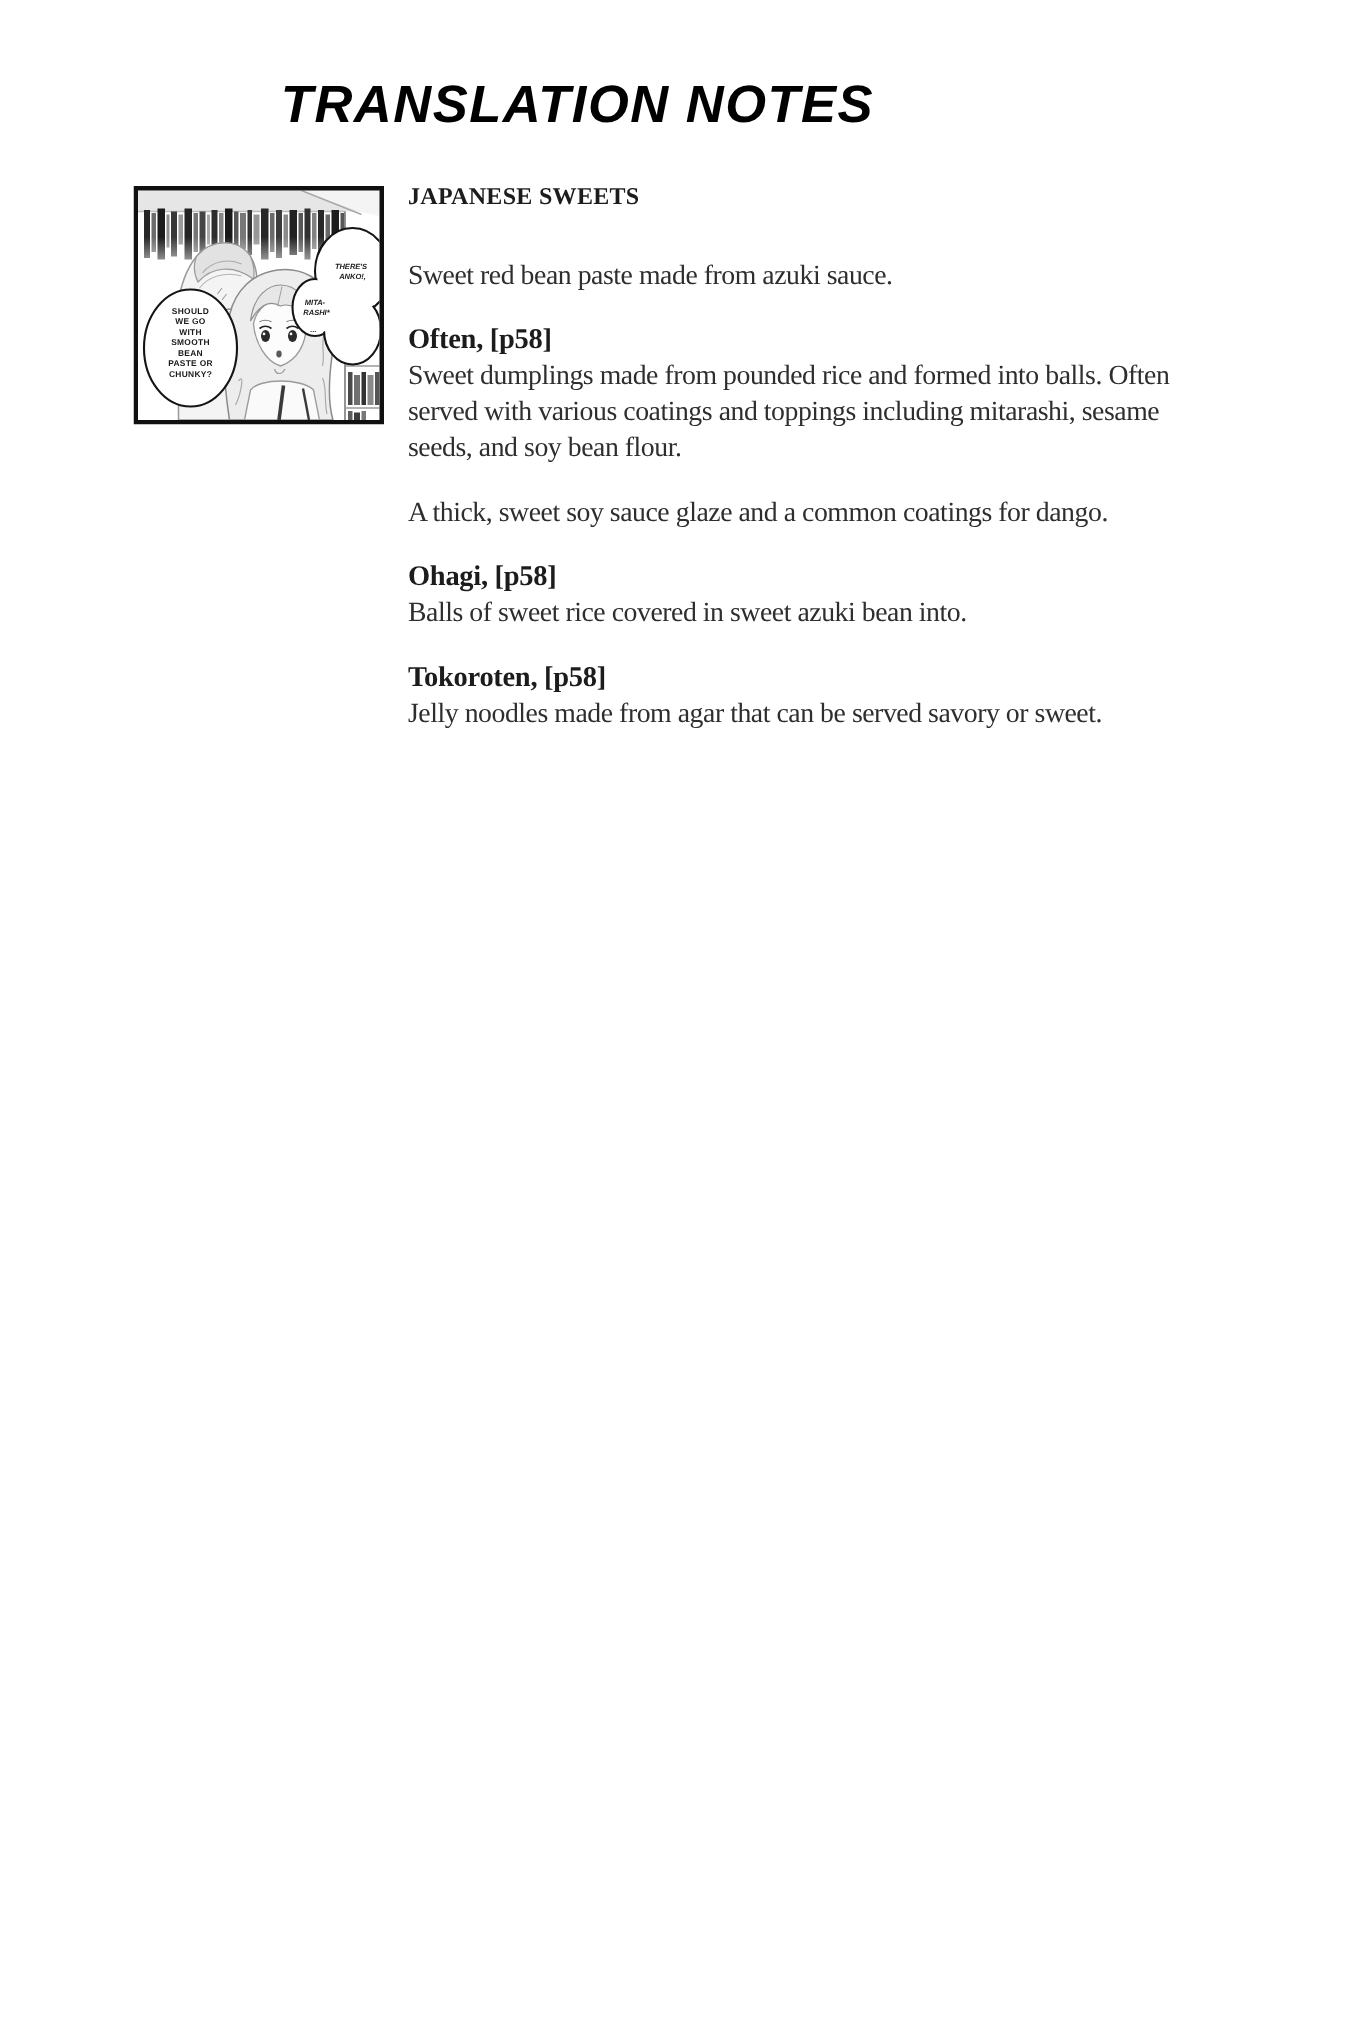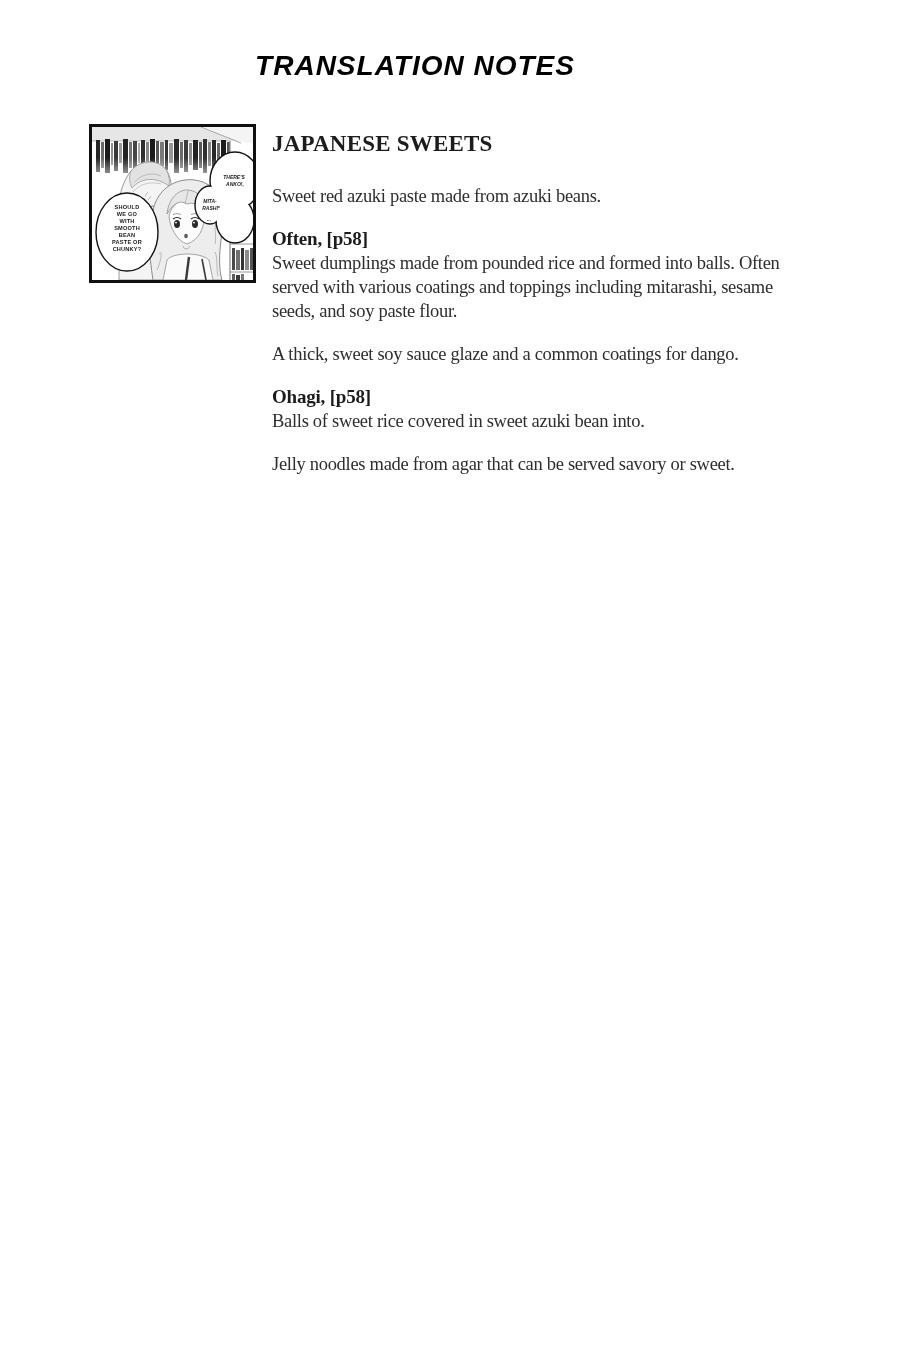--- a/index.html
+++ b/index.html
@@ -11,51 +11,51 @@
     position: relative;
     width: 900px;
     height: 1350px;
     background: #ffffff;
     overflow: hidden;
     font-family: "Liberation Serif", serif;
   }
   .page-title {
     position: absolute;
     top: 50px;
-    left: 415px;
+    left: 385px;
     transform: translateX(-50%);
     white-space: nowrap;
     font-family: "Liberation Sans", sans-serif;
     font-weight: bold;
     font-style: italic;
-    font-size: 28px;
+    font-size: 35px;
     letter-spacing: 1px;
     color: #000000;
   }
   .manga-panel {
     position: absolute;
     top: 124px;
     left: 89px;
     width: 167px;
     height: 159px;
   }
   .manga-panel svg { display: block; }
   .content {
     position: absolute;
     top: 120px;
     left: 272px;
     width: 540px;
     color: #2b2b2b;
   }
   .section-heading {
-    font-size: 23px;
+    font-size: 16px;
     font-weight: bold;
     color: #1c1c1c;
     line-height: 24px;
-    margin: 12px 0 28px 0;
+    margin: 0 0 28px 0;
     letter-spacing: 0.2px;
   }
   .entry { margin: 0 0 19px 0; }
   .entry-term {
     font-size: 19px;
     font-weight: bold;
     color: #1c1c1c;
     line-height: 24px;
     letter-spacing: -0.2px;
   }
@@ -211,35 +211,36 @@
       </g>
 
       <rect x="1.5" y="1.5" width="164" height="156" fill="none" stroke="#101010" stroke-width="3"></rect>
     </svg>
   </div>
 
   <div class="content">
     <div class="section-heading">JAPANESE SWEETS</div>
 
     <div class="entry">
-      <div class="entry-def">Sweet red azuki paste made from azuki beans.</div>
+      <div class="entry-def">Sweet red bean paste made from azuki sauce.</div>
     </div>
 
     <div class="entry">
       <div class="entry-term">Often, [p58]</div>
-      <div class="entry-def">Sweet dumplings made from pounded rice and formed into balls. Often served with various coatings and toppings including mitarashi, sesame seeds, and soy paste flour.</div>
+      <div class="entry-def">Sweet dumplings made from pounded rice and formed into balls. Often served with various coatings and toppings including mitarashi, sesame seeds, and soy bean flour.</div>
     </div>
 
     <div class="entry">
       <div class="entry-def">A thick, sweet soy sauce glaze and a common coatings for dango.</div>
     </div>
 
     <div class="entry">
       <div class="entry-term">Ohagi, [p58]</div>
       <div class="entry-def">Balls of sweet rice covered in sweet azuki bean into.</div>
     </div>
 
     <div class="entry">
+      <div class="entry-term">Tokoroten, [p58]</div>
       <div class="entry-def">Jelly noodles made from agar that can be served savory or sweet.</div>
     </div>
   </div>
 
 </div>
 
 </body></html>

